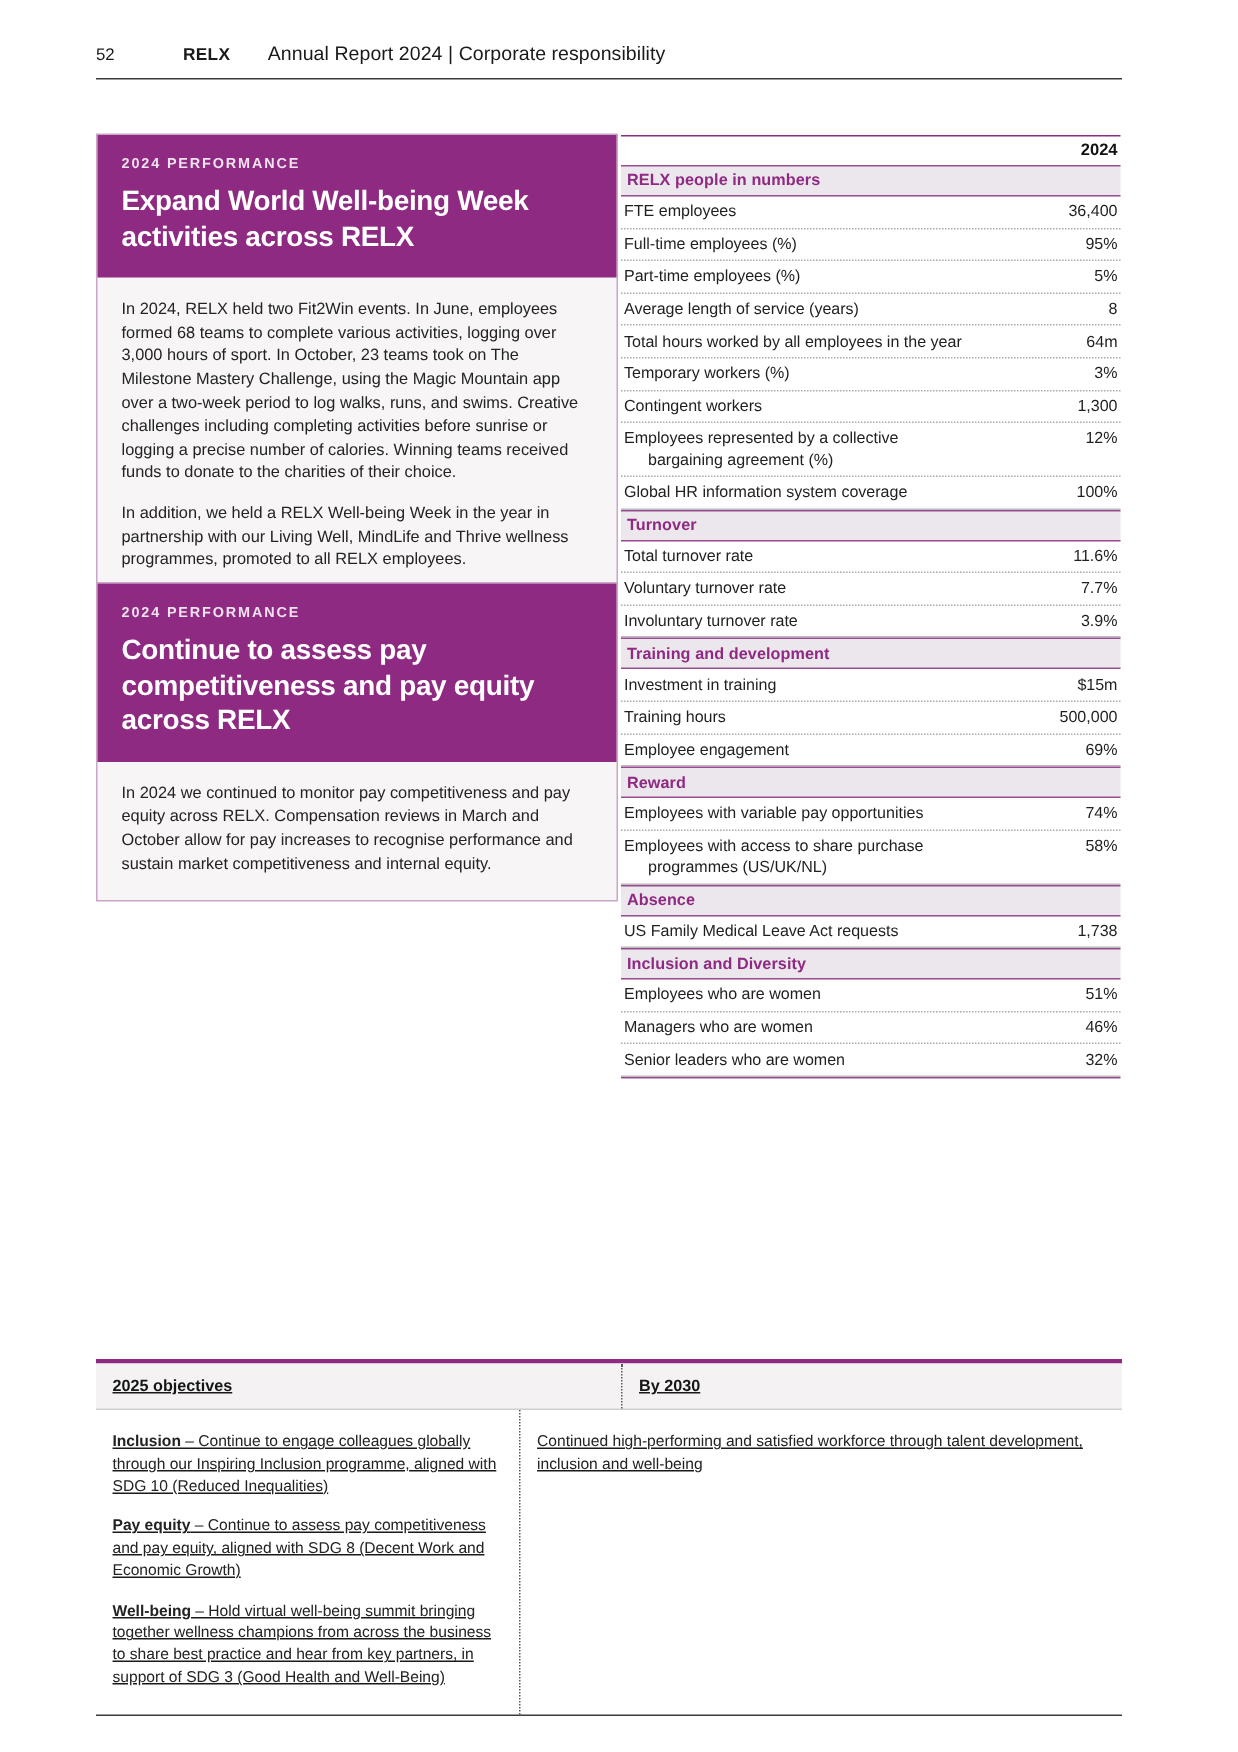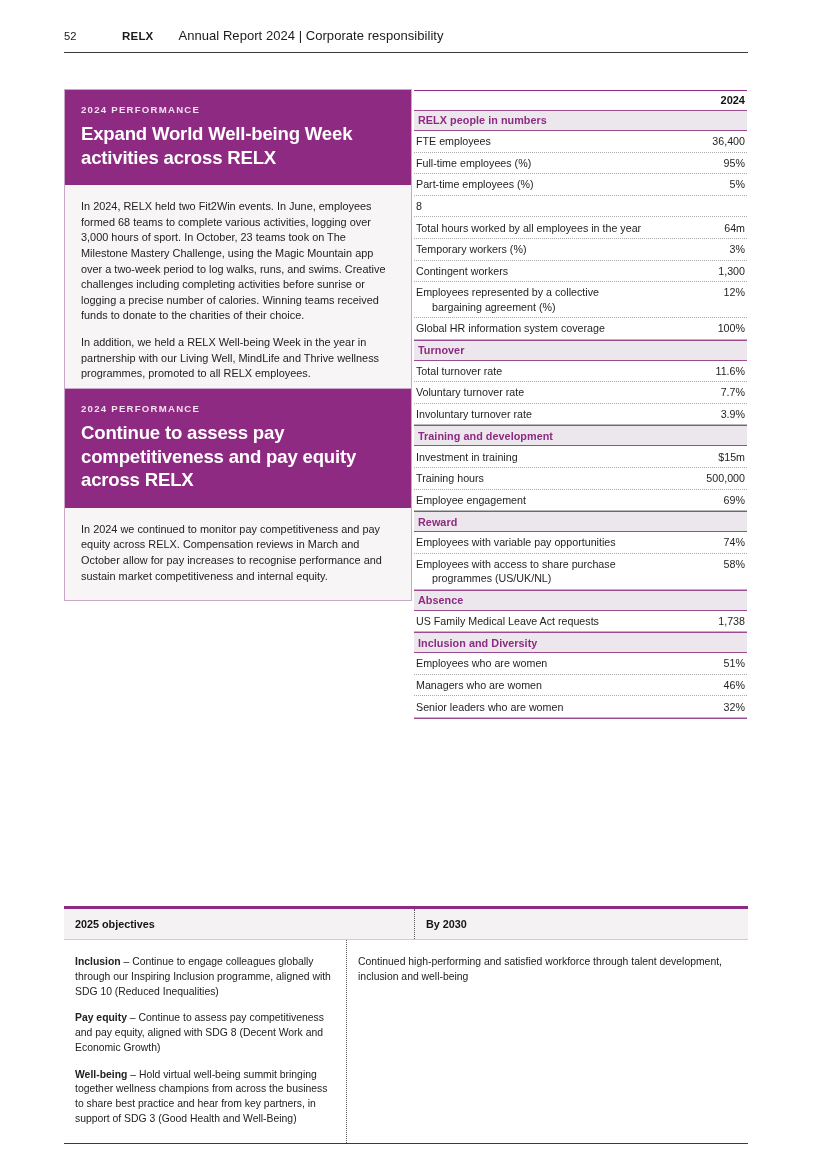--- a/index.html
+++ b/index.html
@@ -49,21 +49,21 @@
   .dsep{border-bottom:1px dotted #a9a9a9;}
   .dsolid{border-bottom:1px solid #b9b9b9;justify-content:center;}
 
   .dhead{display:flex;justify-content:flex-end;padding:3px 2px 4px 2px;
          font-size:11px;font-weight:bold;color:#111;}
   .dsect{background:#ece7ec;border-top:1.3px solid #9b4c91;border-bottom:1.3px solid #9b4c91;
          color:#8f2a82;font-weight:bold;font-size:10.8px;padding:3.4px 2px 3.6px 4px;letter-spacing:.05px;}
   .dtable .tail{border-bottom:1.3px solid #9b4c91;}
 
   
-  .obj{position:absolute;left:64px;top:906px;width:684px;}
+  .obj{position:absolute;left:64px;top:906px;width:684px;text-decoration:underline;}
   .obj .topbar{border-top:3px solid #8f2a82;}
   .obj .hdrrow{display:flex;background:#f4f2f3;border-bottom:1px solid #cfcfcf;}
   .obj .hdrrow .hl{width:350px;box-sizing:border-box;padding:9px 0 9px 11px;
      font-size:10.8px;font-weight:bold;color:#151515;}
   .obj .hdrrow .hr{flex:1 1 auto;box-sizing:border-box;padding:9px 0 9px 11px;
      font-size:10.8px;font-weight:bold;color:#151515;border-left:1px dotted #5a5a5a;}
   .obj .bodyrow{display:flex;min-height:184px;}
   .obj .bl{width:350px;box-sizing:border-box;padding:15px 12px 16px 11px;}
   .obj .br{flex:1 1 auto;box-sizing:border-box;padding:15px 12px 16px 11px;border-left:1px dotted #5a5a5a;}
   .obj p{margin:0 0 12px 0;font-size:10.4px;line-height:1.42;color:#222;}
@@ -119,20 +119,21 @@
         </div>
         <div class="drow dsep">
           <div class="lbl">Full-time employees (%)</div>
           <div class="val">95%</div>
         </div>
         <div class="drow dsep">
           <div class="lbl">Part-time employees (%)</div>
           <div class="val">5%</div>
         </div>
         <div class="drow dsep">
+          <div class="lbl">Average length of service (years)</div>
           <div class="val">8</div>
         </div>
         <div class="drow dsep">
           <div class="lbl">Total hours worked by all employees in the year</div>
           <div class="val">64m</div>
         </div>
         <div class="drow dsep">
           <div class="lbl">Temporary workers (%)</div>
           <div class="val">3%</div>
         </div>

